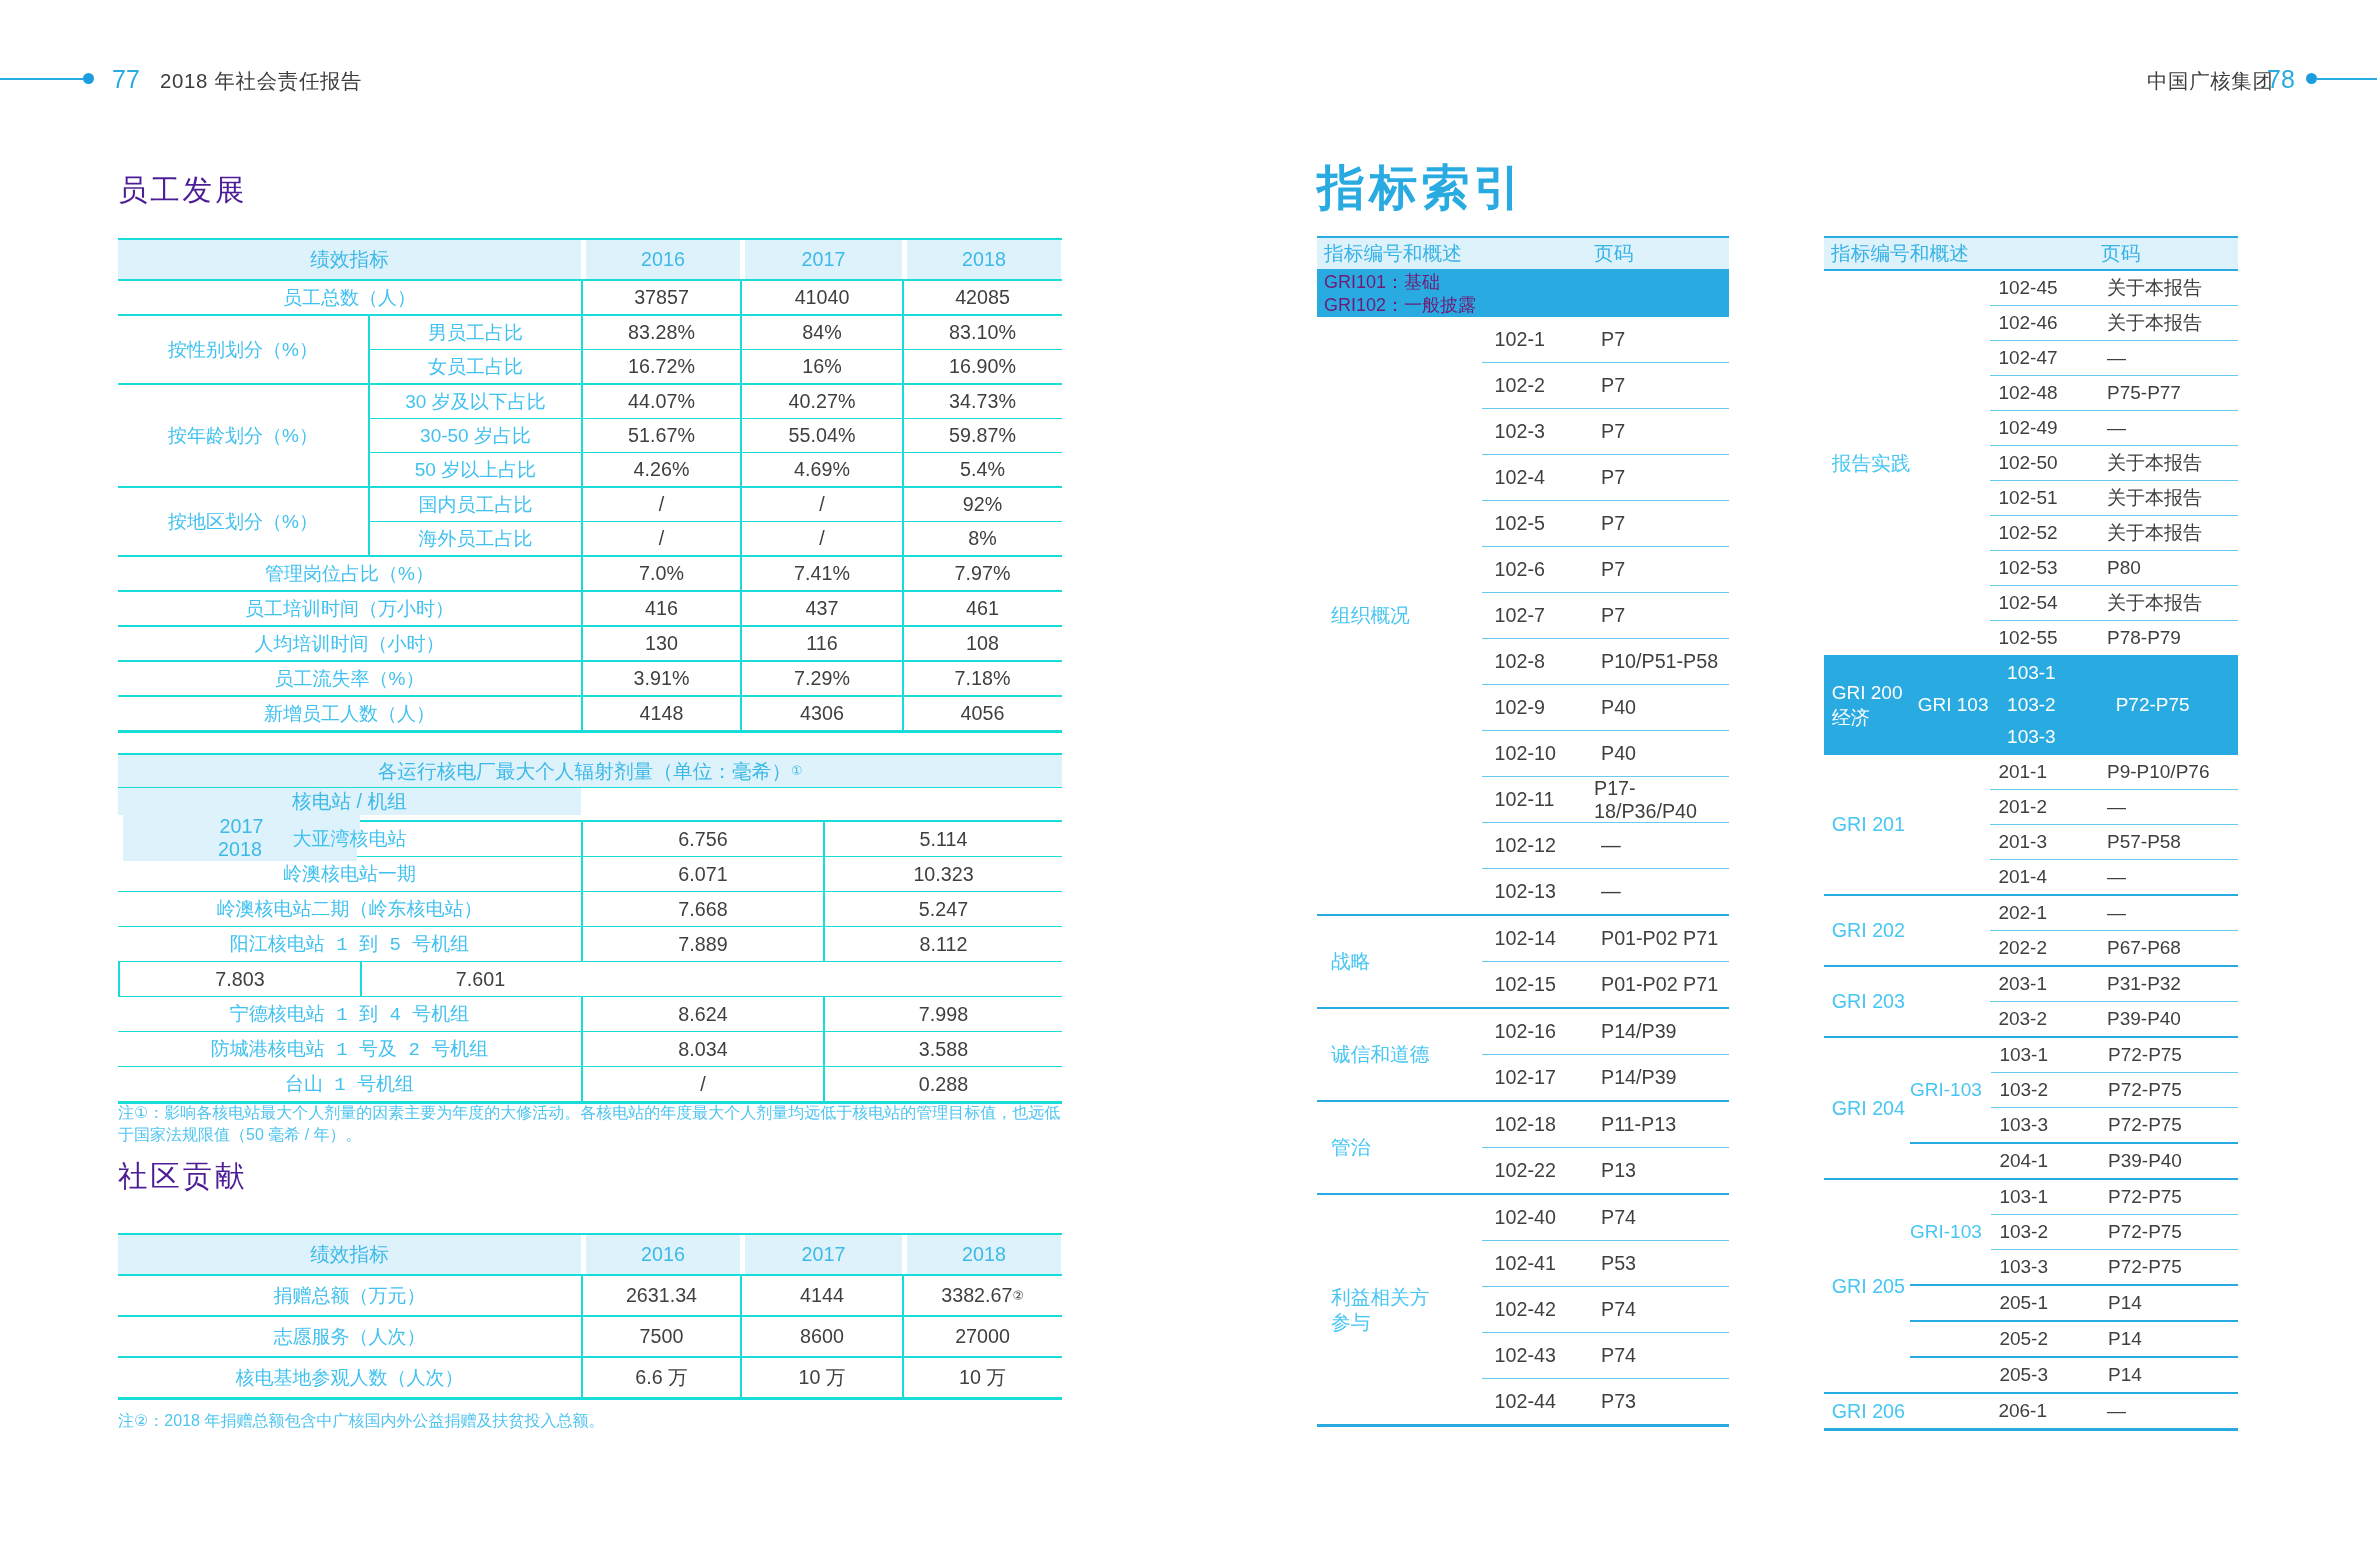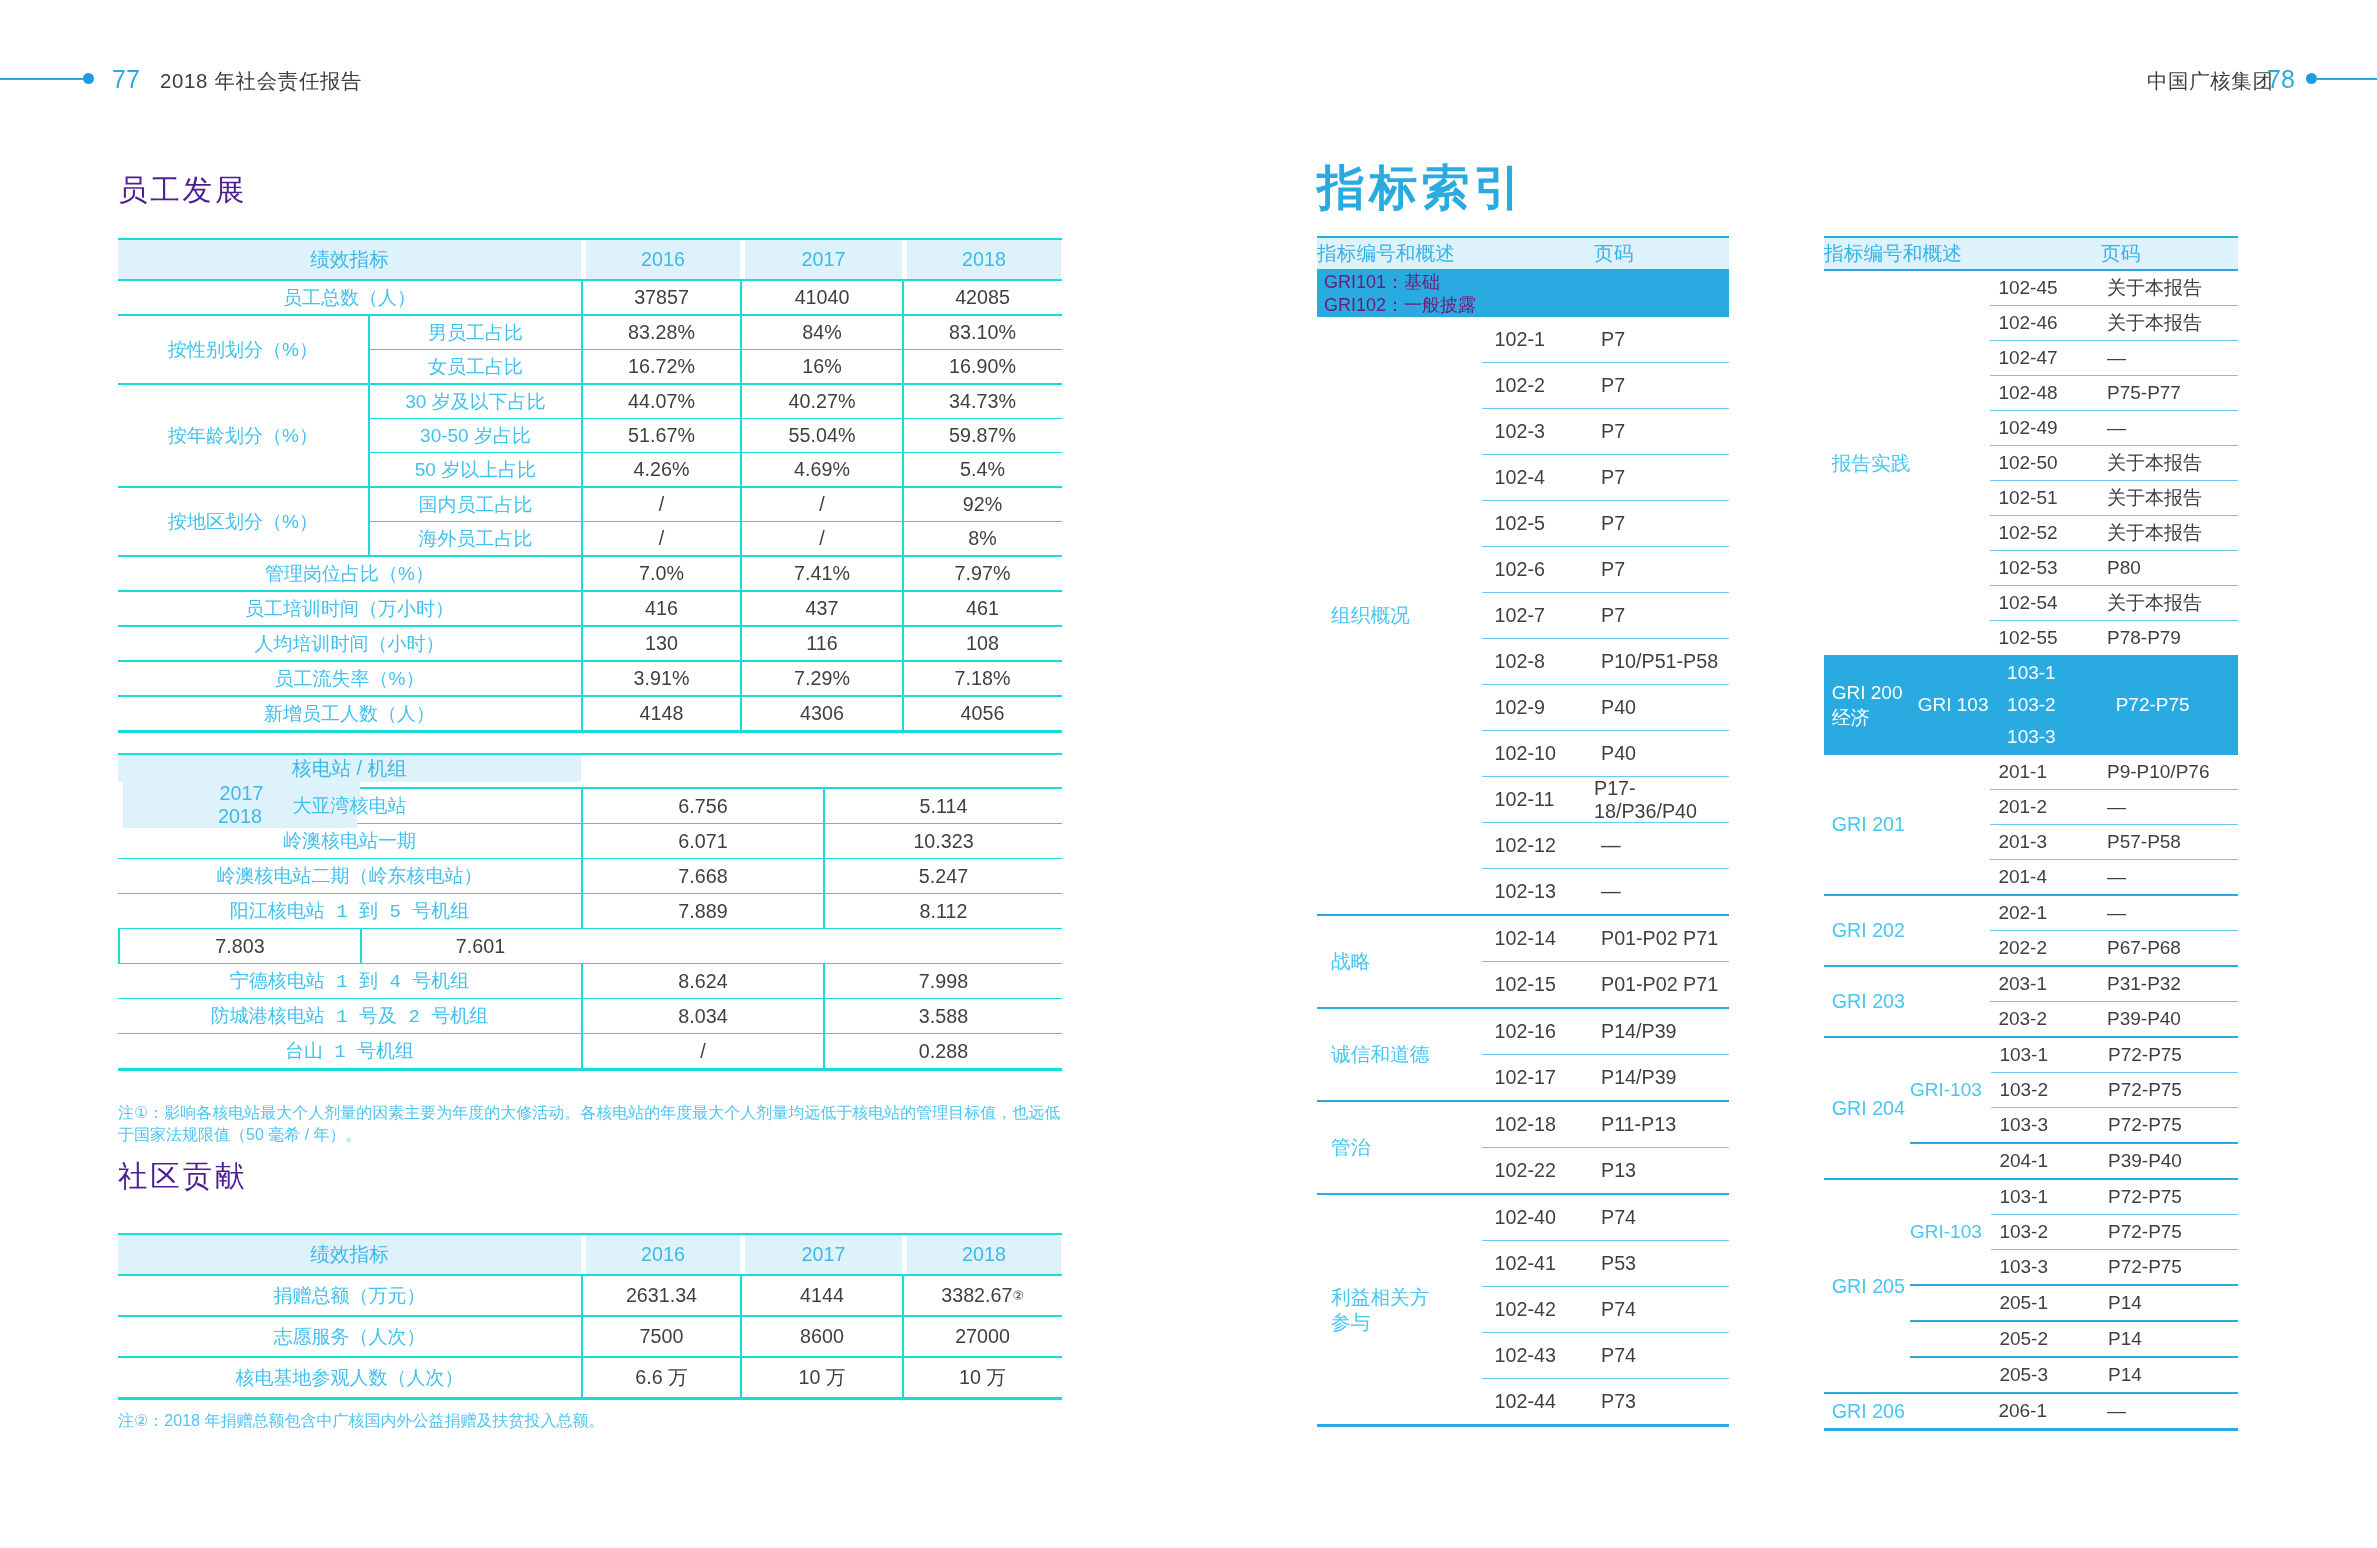--- a/index.html
+++ b/index.html
@@ -50,21 +50,21 @@
   .t2lab{width:463px;display:flex;align-items:center;justify-content:center;color:var(--lab);font-size:19px;font-family:Liberation Mono, monospace;}
   .t2v{display:flex;align-items:center;justify-content:center;color:var(--ink);font-size:19.7px;border-left:2.1px solid var(--cy);box-sizing:border-box;}
   .t3r{display:flex;height:39px;}
   .t3r.rsep{border-top:2.1px solid var(--cy);}
   .note{position:absolute;left:118px;width:949px;color:#4fc4f1;font-size:16px;line-height:22px;}
   
   .rtable{position:absolute;top:236px;box-sizing:border-box;border-bottom:3.5px solid var(--bl);}
   #mid{left:1317px;width:412px;}
   #rt{left:1824px;width:414px;}
   .rth{display:flex;height:31px;background:var(--lbg);border-top:2.8px solid var(--bl);border-bottom:2.1px solid var(--bl);align-items:center;color:#35b2e6;font-size:19.7px;box-sizing:content-box;}
-  .rth .h1{width:277px;box-sizing:border-box;}
+  .rth .h1{padding-left:7px;width:277px;box-sizing:border-box;}
   .gri-banner{height:46px;background:var(--bl);color:#701a75;font-size:18px;line-height:23px;padding-left:7px;display:flex;flex-direction:column;justify-content:center;}
   .midg{display:flex;}
   .midg.sep{border-top:2.8px solid var(--bl);}
   .mcat{width:165px;display:flex;align-items:center;box-sizing:border-box;padding-left:14px;color:var(--cat);font-size:19.7px;line-height:25px;}
   .mcat span{display:block;width:111px;}
   .mrows{flex:1;display:flex;flex-direction:column;}
   .mr{display:flex;height:45px;align-items:center;}
   .mr.rs{border-top:1.4px solid var(--tb);}
   .mind{width:119px;padding-left:12.6px;box-sizing:border-box;color:var(--ink);font-size:19.7px;}
   .mpage{color:var(--ink);font-size:19.7px;}
@@ -215,20 +215,24 @@
             <div class="t1wide">新增员工人数（人）</div>
             <div class="t1v w-v1">4148</div>
             <div class="t1v w-v2">4306</div>
             <div class="t1v w-v3">4056</div>
           </div>
         </div>
       </div>
   </div>
 
   <div class="ltable" id="t2">
+    <div class="t2title">
+        <span>各运行核电厂最大个人辐射剂量（单位：毫希）</span>
+        <sup>①</sup>
+      </div>
     <div class="t2h">
       <div class="hcell w2-lab">核电站 / 机组</div>
       <div class="hcell w2-v1 gapL">2017</div>
       <div class="hcell w2-v2 gapL">2018</div>
     </div>
     <div id="t2-body">
         <div class="t2r">
           <div class="t2lab">大亚湾核电站</div>
           <div class="t2v w2-v1">6.756</div>
           <div class="t2v w2-v2">5.114</div>

